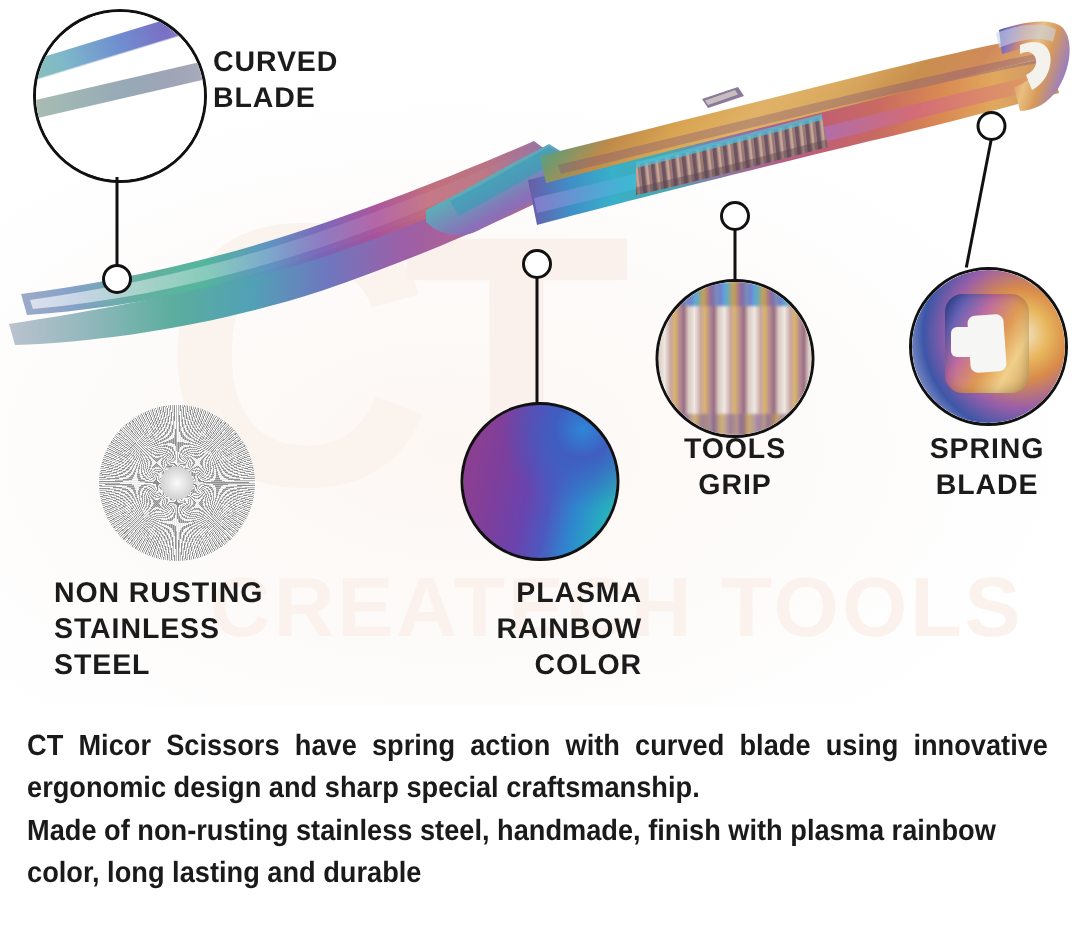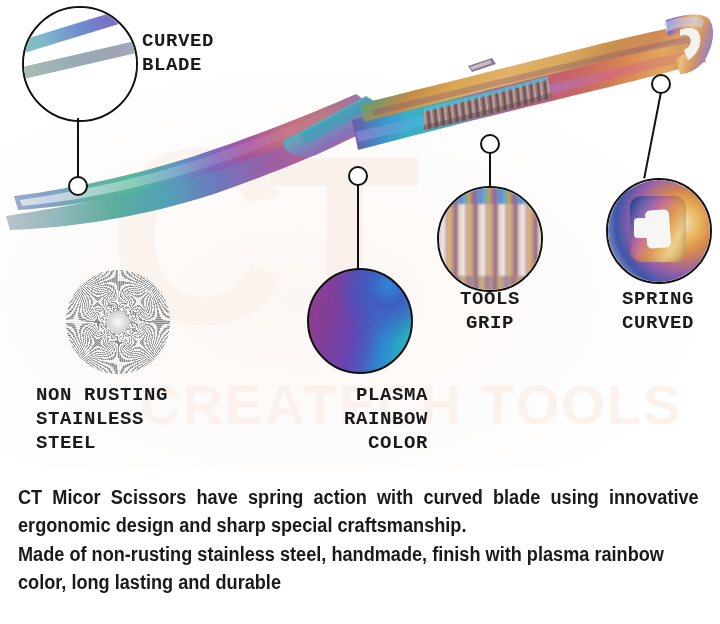--- a/index.html
+++ b/index.html
@@ -217,21 +217,21 @@
     width: 20px; height: 20px;
     border-radius: 50%;
     border: 2.5px solid #111111;
     background: #ffffff;
     box-sizing: border-box;
   }
 
   
   .callout-label {
     position: absolute;
-    font-family: Liberation Mono, monospace;
+    font-family: Liberation Sans, sans-serif;
     font-weight: 700;
     font-size: 19px;
     line-height: 1.25;
     color: #1b1b1b;
     letter-spacing: .6px;
     white-space: pre-line;
   }
   #label-curved { left: 142px; top: 30px; text-align: left; }
   #label-strong { left: 440px; top: 288px; width: 100px; text-align: center; }
   #label-spring { left: 608px; top: 288px; width: 100px; text-align: center; }
@@ -452,21 +452,21 @@
     <div class="dot" style="left:651px; top:74px;"></div>
     <div class="bubble" id="bubble-spring">
       <div class="bubble-inner">
         <div class="spring-body">
           <div class="spring-notch"></div>
           <div class="spring-notch2"></div>
         </div>
       </div>
     </div>
     <div class="callout-label" id="label-spring">SPRING
-CURVED</div>
+BLADE</div>
 
     <div class="swatch" id="swatch-steel">
       <div class="steel-hub"></div>
     </div>
     <div class="callout-label" id="label-steel">NON RUSTING
 STAINLESS
 STEEL</div>
 
   </div>
 

